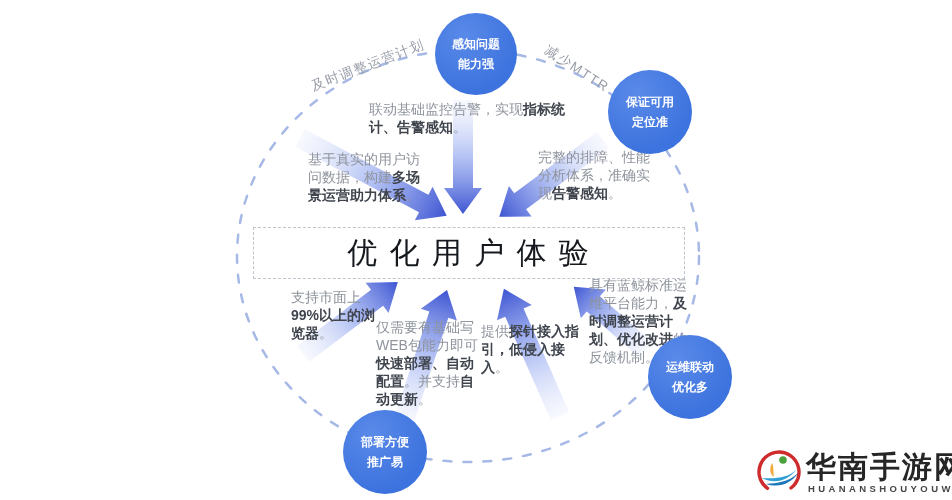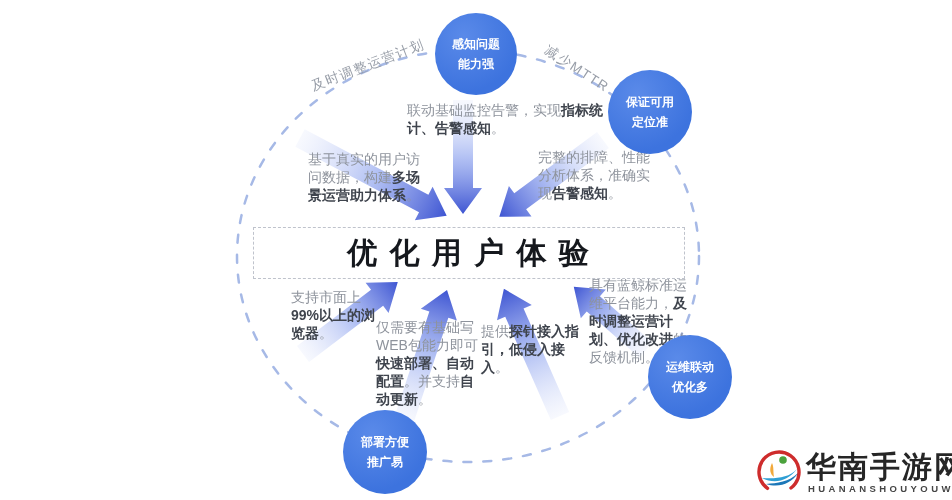--- a/index.html
+++ b/index.html
@@ -6,21 +6,21 @@
   .canvas{position:relative;width:952px;height:500px;background:#ffffff;overflow:hidden;
           font-family:"Liberation Sans","DejaVu Sans",sans-serif;}
   .layer-svg{position:absolute;left:0;top:0;z-index:1;}
   .bubble{position:absolute;z-index:3;border-radius:50%;
           background:radial-gradient(circle at 35% 28%, #5a8ae9, #3d73de 70%);
           display:flex;align-items:center;justify-content:center;
           color:#fff;font-weight:bold;font-size:12px;line-height:20px;
           text-align:center;white-space:pre-line;}
   .center-box{position:absolute;z-index:2;background:#fff;border:1px dashed #bfc3cc;
           display:flex;align-items:center;justify-content:center;
-          font-size:30px;font-weight:bold;color:#15181d;letter-spacing:2px;}
+          font-size:30px;font-weight:normal;color:#15181d;letter-spacing:2px;}
   .note{position:absolute;z-index:2;font-size:14px;line-height:18px;color:#8e939c;
           text-align:left;}
   .note .b{color:#3f444d;font-weight:bold;}
   .ring-label{position:absolute;z-index:2;color:#989ea8;font-size:13.5px;
           letter-spacing:1.5px;white-space:nowrap;transform-origin:left center;}
   .wm{position:absolute;z-index:4;}
   .wm-title{position:absolute;left:806px;top:447px;font-size:30px;font-weight:bold;
           color:#262626;letter-spacing:2px;white-space:nowrap;}
   .wm-sub{position:absolute;left:808px;top:483px;font-size:9.5px;font-weight:bold;
           color:#454545;letter-spacing:3.4px;white-space:nowrap;}
@@ -58,21 +58,21 @@
       <path fill="url(#ag)" d="M0 -10 L113 -10 L113 -19 L139 0 L113 19 L113 10 L0 10 Z"></path>
     </g>
     <g transform="translate(646,350) rotate(-138.8)">
       <path fill="url(#ag)" d="M0 -10 L70 -10 L70 -19 L96 0 L70 19 L70 10 L0 10 Z"></path>
     </g>
   </svg>
 
   <div class="ring-label" style="left:312px;top:78px;transform:rotate(-21deg);">及时调整运营计划</div>
   <div class="ring-label" style="left:546px;top:40px;transform:rotate(33deg);">减少MTTR</div>
 
-  <div class="note" style="left:407px;top:101px;width:200px;"><span>联动基础监控告警，实现</span><span class="b">指标统计、告警感知</span><span>。</span></div>
+  <div class="note" style="left:369px;top:101px;width:200px;font-family:Liberation Serif, serif;"><span>联动基础监控告警，实现</span><span class="b">指标统计、告警感知</span><span>。</span></div>
   <div class="note" style="left:308px;top:150px;width:122px;"><span>基于真实的用户访问数据，构建</span><span class="b">多场景运营助力体系</span><span>。</span></div>
   <div class="note" style="left:538px;top:148px;width:124px;"><span>完整的排障、性能分析体系，准确实现</span><span class="b">告警感知</span><span>。</span></div>
   <div class="note" style="left:291px;top:288px;width:94px;"><span>支持市面上</span><span class="b">99%以上的浏览器</span><span>。</span></div>
   <div class="note" style="left:376px;top:318px;width:102px;"><span>仅需要有基础写WEB包能力即可</span><span class="b">快速部署、自动配置</span><span>。并支持</span><span class="b">自动更新</span><span>。</span></div>
   <div class="note" style="left:481px;top:322px;width:104px;"><span>提供</span><span class="b">探针接入指引，低侵入接入</span><span>。</span></div>
   <div class="note" style="left:589px;top:276px;width:104px;"><span>具有蓝鲸标准运维平台能力，</span><span class="b">及时调整运营计划、优化改进</span><span>的反馈机制。</span></div>
 
   <div class="center-box" style="left:253px;top:227px;width:430px;height:50px;">优 化 用 户 体 验</div>
 
   <div class="bubble" style="left:435px;top:13px;width:82px;height:82px;">感知问题

